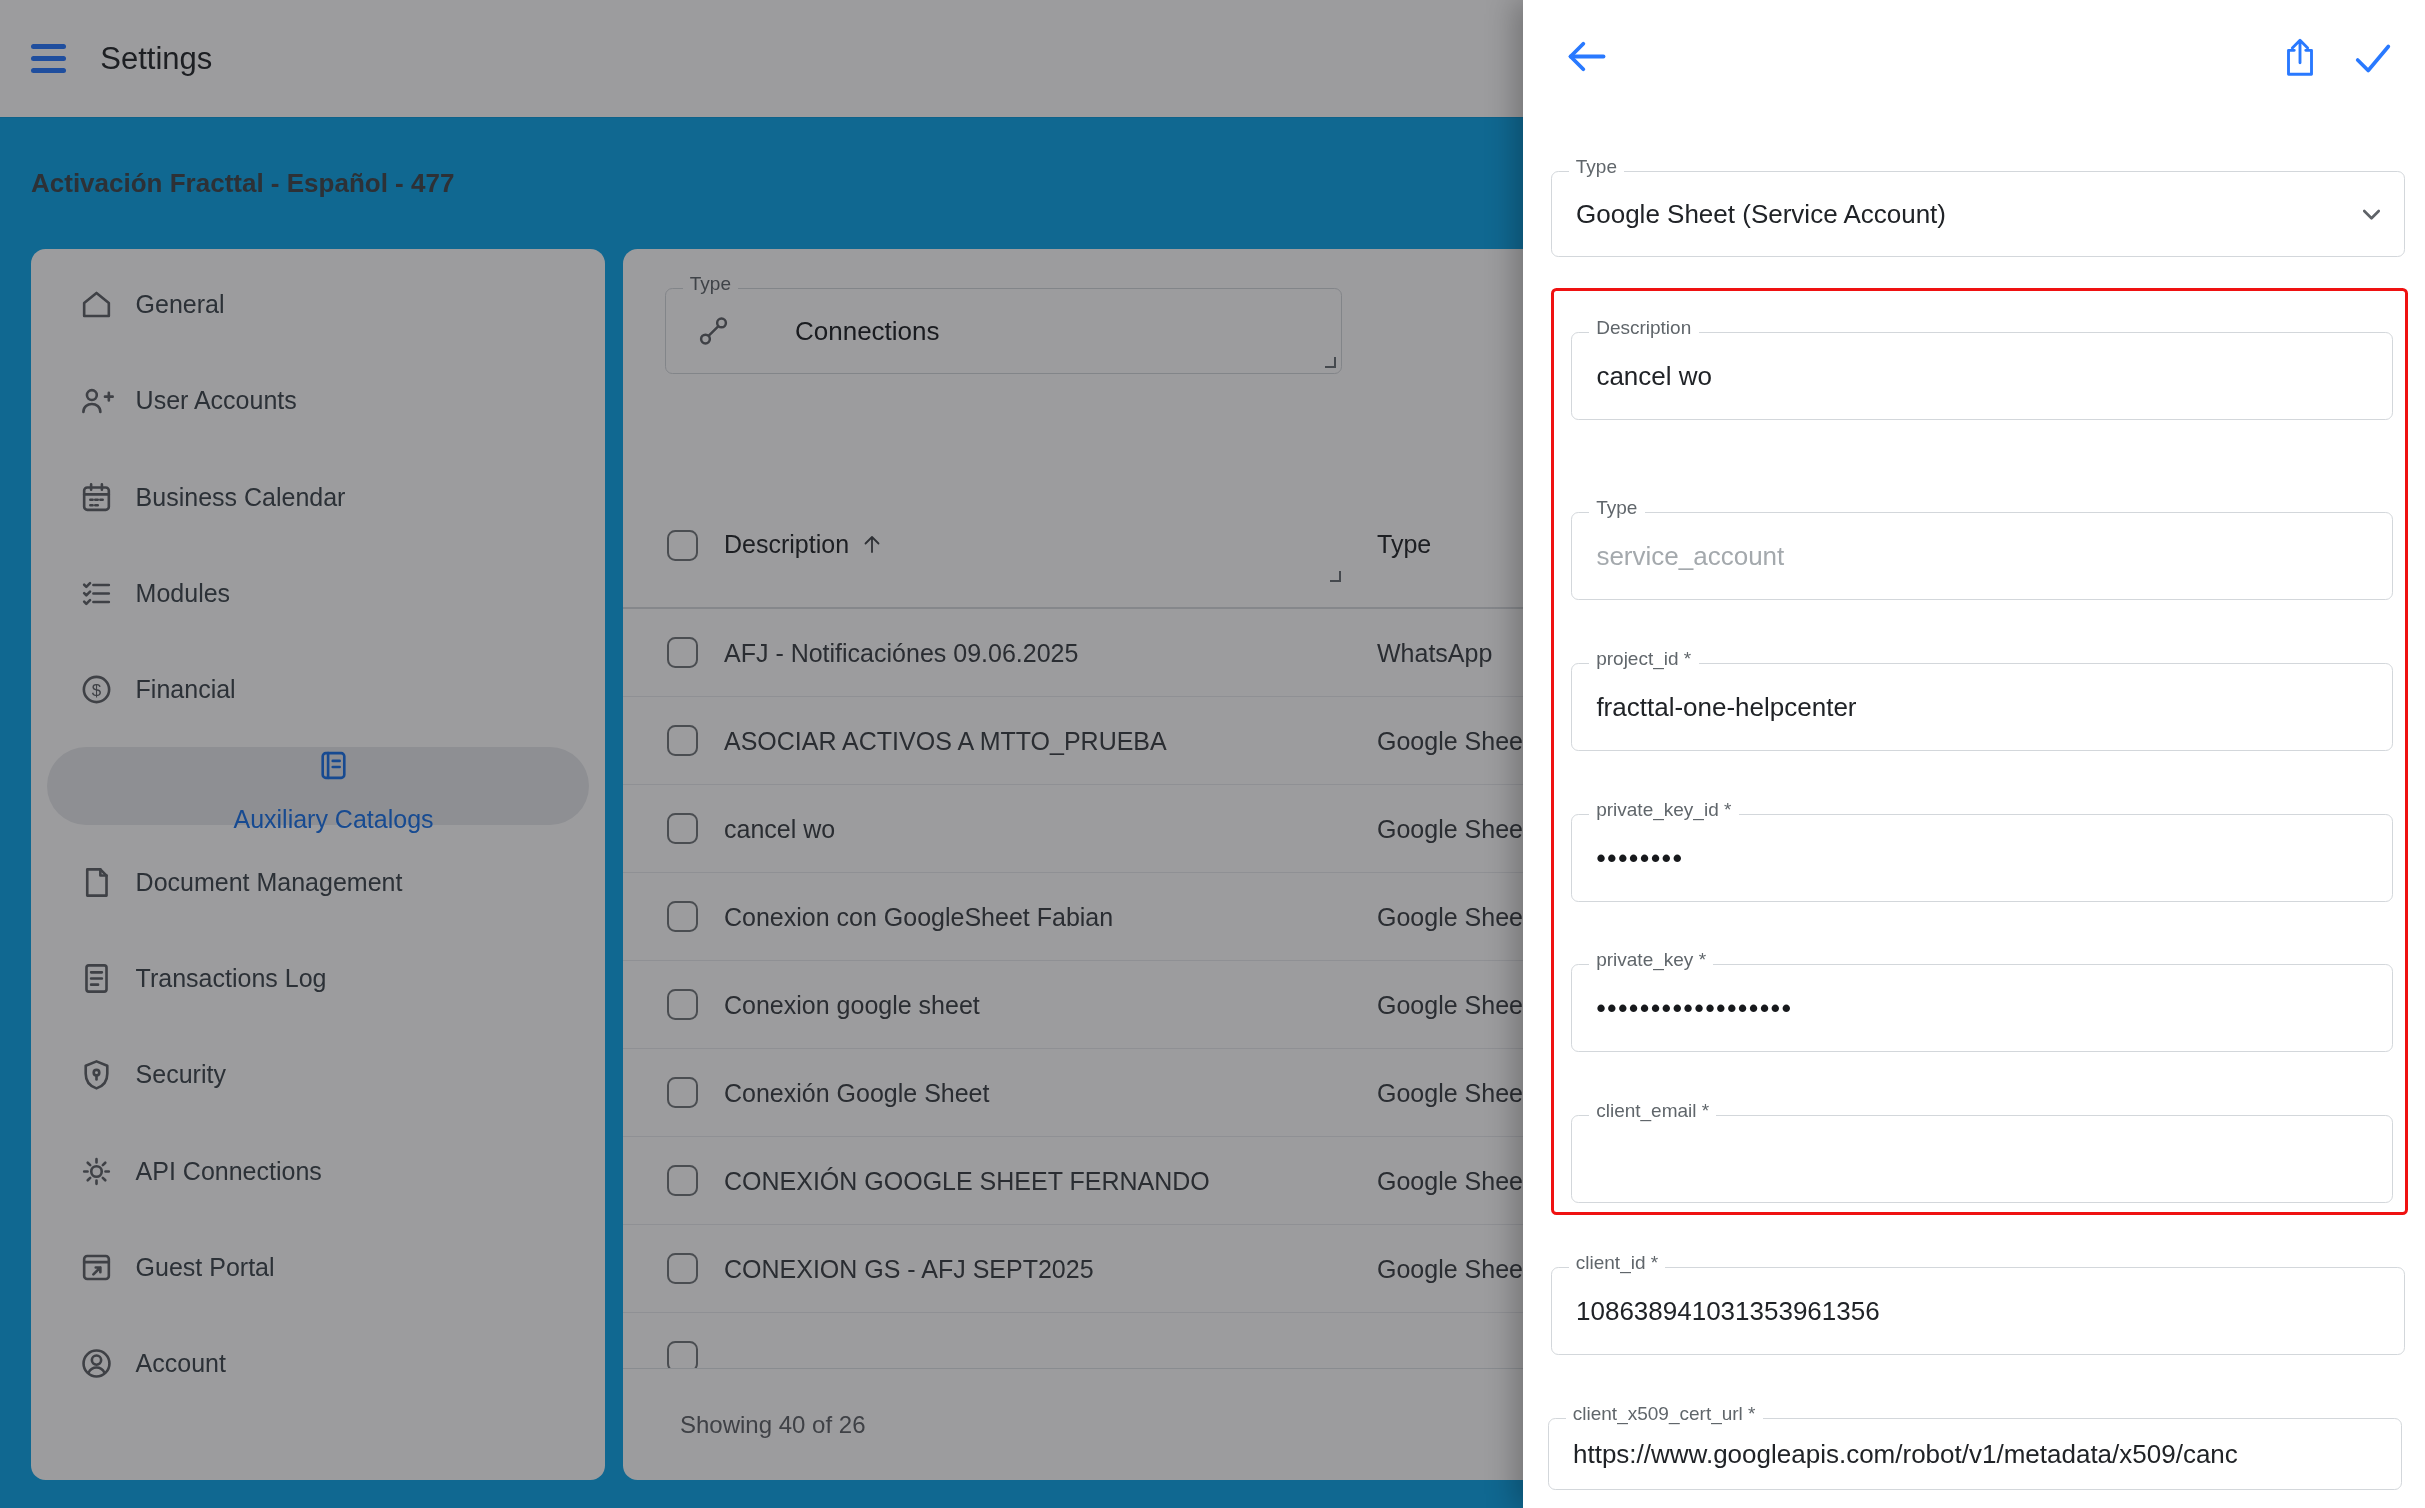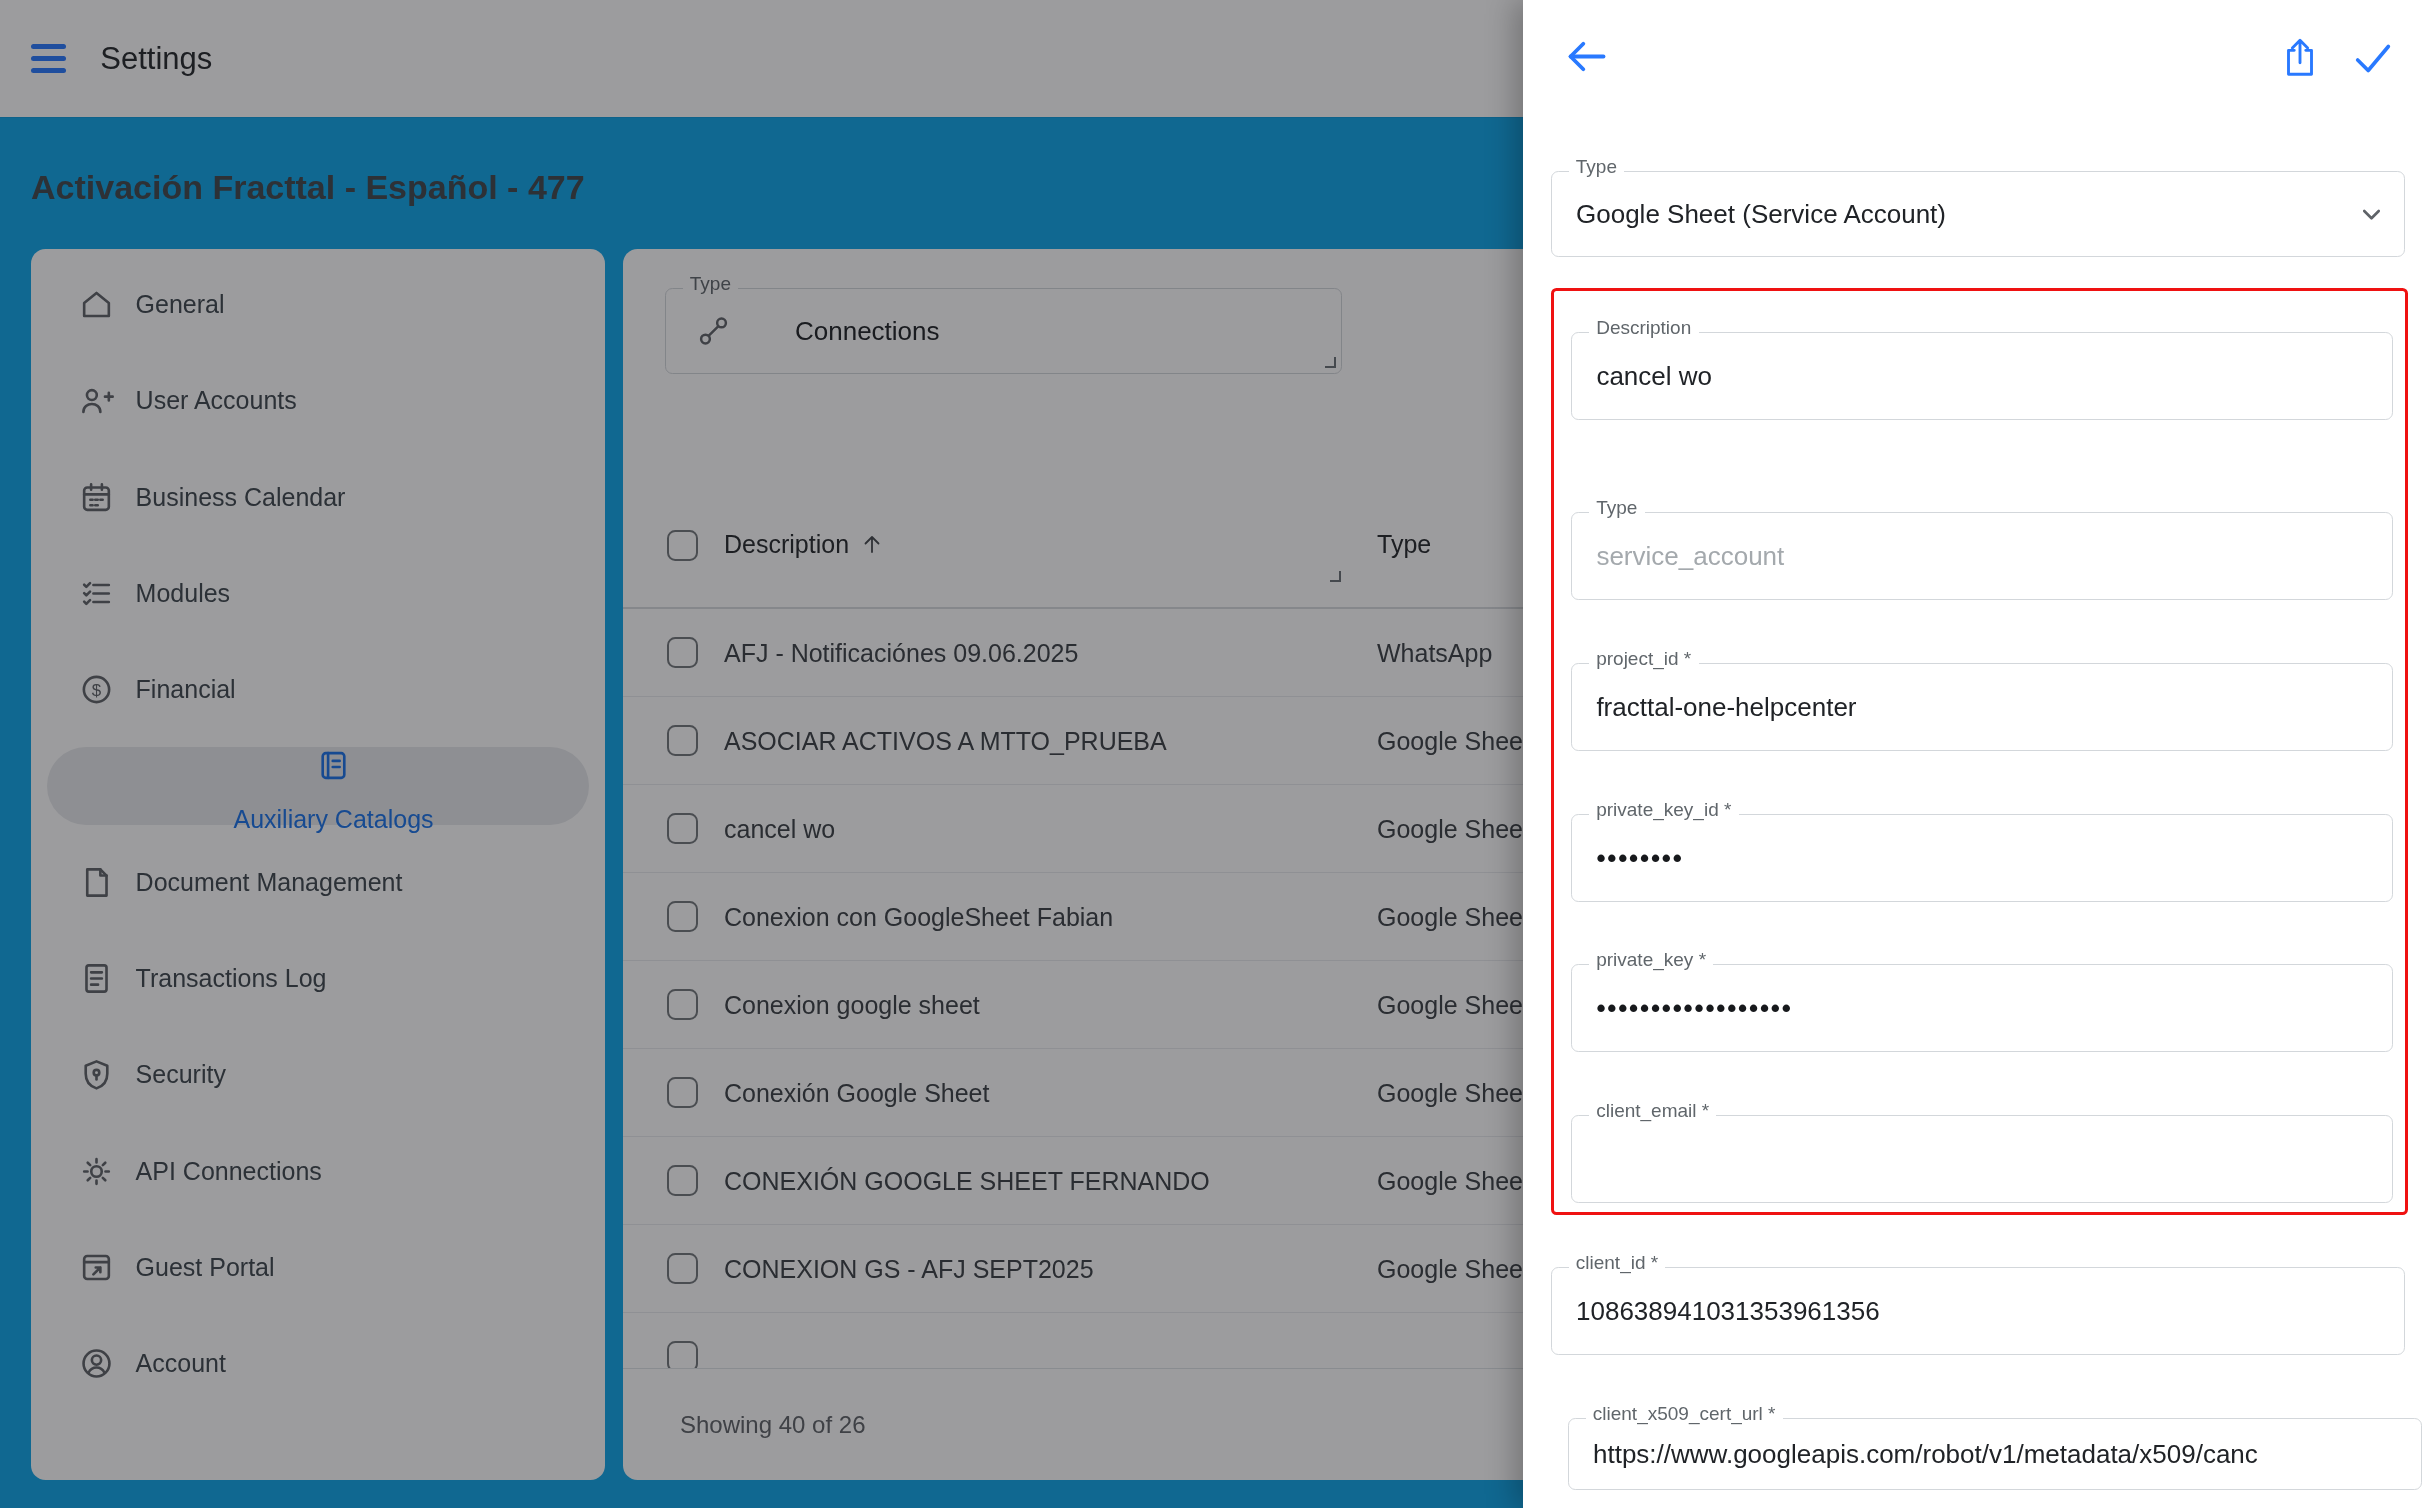--- a/index.html
+++ b/index.html
@@ -8,21 +8,21 @@
   .stage { position:relative; width:2426px; height:1508px; background:#0ea5e9; overflow:hidden; }
 
   
   .appbar { position:absolute; left:0; top:0; width:100%; height:117px; background:#ffffff;
             display:flex; align-items:center; box-shadow:0 0.9px 0 rgba(0,0,0,.06); }
   .burger { width:51px; height:51px; margin-left:31px; display:flex; flex-direction:column;
             justify-content:center; gap:7.3px; background:none; border:none; cursor:pointer; }
   .burger span { display:block; width:35px; height:4.6px; border-radius:2.7px; background:#2979ff; }
   .app-title { margin-left:18.3px; font-size:31px; font-weight:400; color:#25292c; }
 
-  .subtitle { position:absolute; left:31px; top:168px; font-size:34px; font-weight:bold; color:#41474c; }
+  .subtitle { position:absolute; left:31px; top:168px; font-size:26px; font-weight:bold; color:#41474c; }
 
   .card { position:absolute; background:#ffffff; border-radius:14.6px; }
 
   
   .sidebar { left:31px; top:249px; width:574px; height:1231px; padding-top:16.5px; overflow:hidden; }
   .side-item { height:78px; margin:0 15.6px 18.3px 15.6px; border-radius:40px; display:flex; align-items:center;
                gap:21px; padding-left:31px; color:#3e474e; font-size:25px; cursor:pointer; }
   .side-item .icon { width:37px; height:37px; color:#5f6368; flex:none; display:flex; }
   .side-item.selected { background:#e7e9ec; color:#1a73e8;flex-direction:column; }
   .side-item.selected .icon { color:#1a73e8; }
@@ -75,21 +75,21 @@
 
   .ptype { left:28px; top:171px; width:854px; height:86px; }
   .chev { position:absolute; right:18.3px; top:50%; transform:translateY(-50%); width:29px; height:29px; color:#5f6368; display:flex; }
 
   .group { position:absolute; left:28px; top:288px; width:857px; height:927px; border:3.7px solid #ef1212; border-radius:5.5px; }
   .group .mfield { left:17.4px; width:822px; height:88px; }
   .gf0 { top:41px; }  .gf1 { top:221px; } .gf2 { top:372px; }
   .gf3 { top:523px; } .gf4 { top:673px; } .gf5 { top:824px; }
 
   .f-clientid { left:28px; top:1267px; width:854px; height:88px; }
-  .f-x509     { left:45px; top:1418px; width:854px; height:72px; }
+  .f-x509     { left:25px; top:1418px; width:854px; height:72px; }
 </style>
 </head>
 <body>
 
 <div class="stage">
 
   <div class="appbar">
     <button class="burger">
       <span></span>
         <span></span>

